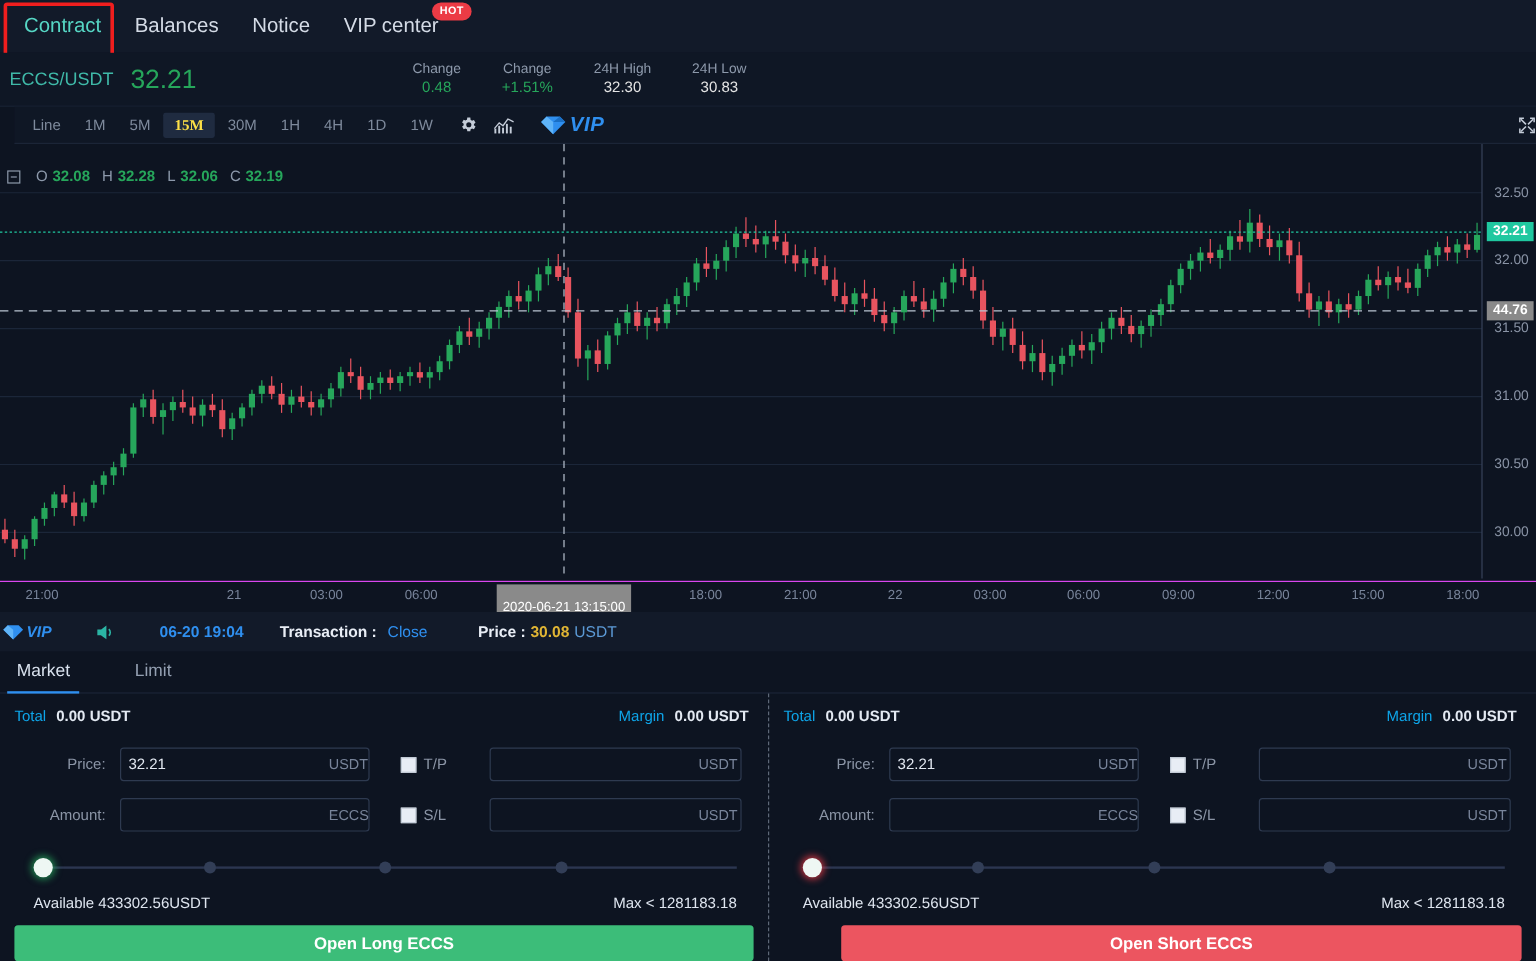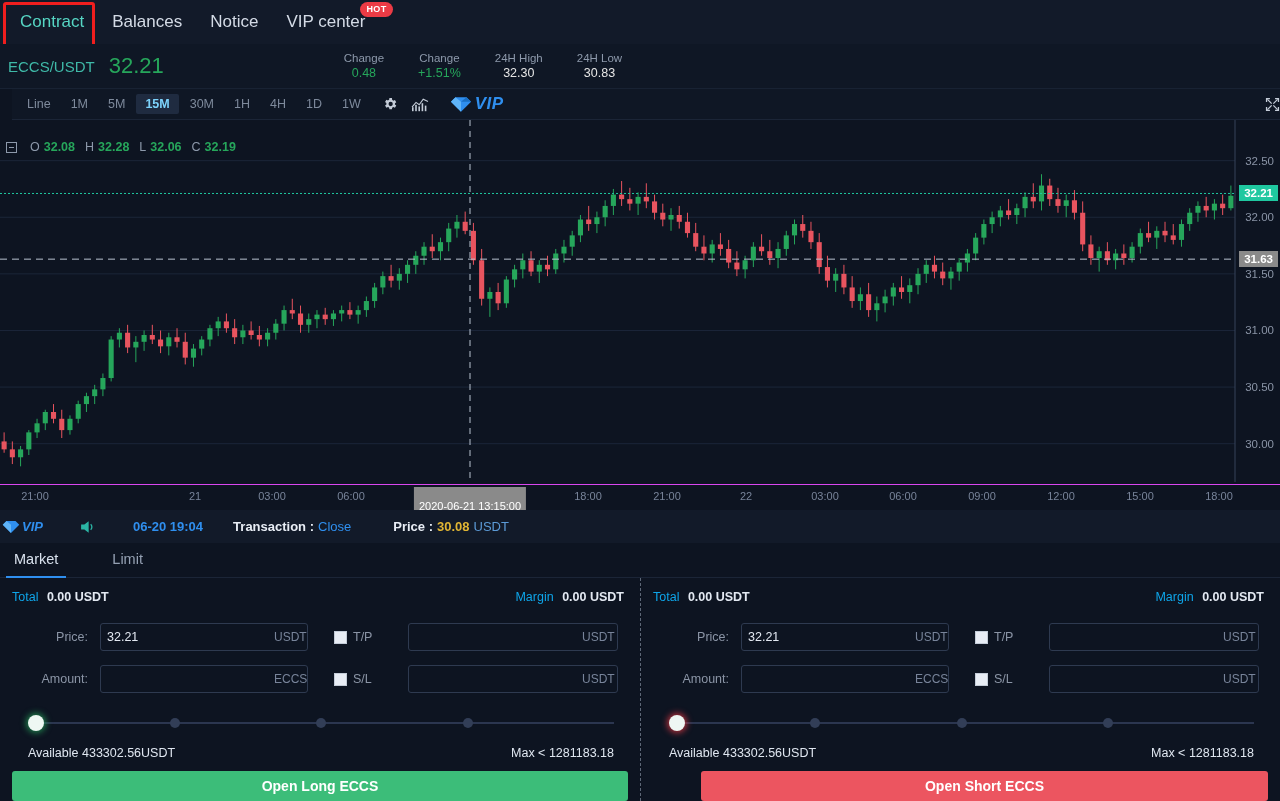--- a/index.html
+++ b/index.html
@@ -64,21 +64,21 @@
     background: #0f1725;
     display: flex; align-items: center;
     border-bottom: 1px solid #1b2537;
   }
   .tf {
     font-size: 12.5px; color: #7e8a9c;
     padding: 3px 9px; margin-left: 2px; border-radius: 2px;
     cursor: pointer; white-space: nowrap;
   }
   .tf:first-child { margin-left: 6px; }
-  .tf.active { background: #1f2b40; color: #7dd3fc; font-weight: bold; }
+  .tf.active { background: #1f2b40; color: #fde047; font-weight: bold; font-family: Liberation Serif, serif; }
   .tb-icon {
     margin-left: 12px; display: flex; align-items: center;
     cursor: pointer; color: #b9c3d1;
   }
   .vip-logo {
     margin-left: 20px; display: flex; align-items: center; gap: 3px;
     cursor: pointer;
   }
   .vip-text {
     font-size: 17px; font-style: italic; font-weight: bold;
@@ -143,21 +143,21 @@
     position: absolute; top: 510px; left: 0; width: 1280px; height: 33px;
     background: #121a29;
     display: flex; align-items: center;
     font-size: 13px;
   }
   .notice .vip-mini { margin-left: 2px; display: flex; align-items: center; gap: 2px; }
   .notice .vip-mini span { font-size: 13px; font-style: italic; font-weight: bold; color: #2f8fef; }
   .speaker { margin-left: 36px; color: #2bb5a5; display: flex; align-items: center; }
   .n-date { margin-left: 36px; color: #2f8fef; font-weight: bold; }
   .n-tx-label { margin-left: 30px; color: #e8edf5; font-weight: bold; }
-  .n-tx-val { color: #2f8fef; margin-left: 4px; }
+  .n-tx-val { color: #2f8fef; margin-left: 9px; }
   .n-price-label { margin-left: 42px; color: #e8edf5; font-weight: bold; }
   .n-price-val { color: #e0b534; margin-left: 4px; font-weight: bold; }
   .n-price-unit { color: #5c9ad6; margin-left: 4px; }
 
   
   .order-tabs {
     position: absolute; top: 543px; left: 0; width: 1280px; height: 35px;
     background: #0d1421;
     border-bottom: 1px solid #1b2537;
     display: flex; align-items: center;
@@ -666,21 +666,21 @@
       </svg>
 
     <div id="price-axis">
         <div style="position: absolute; right: 6px; font-size: 11.5px; color: rgb(138, 148, 166); transform: translateY(-50%); top: 40.6441px;">32.50</div>
         <div style="position: absolute; right: 6px; font-size: 11.5px; color: rgb(138, 148, 166); transform: translateY(-50%); top: 97.2542px;">32.00</div>
         <div style="position: absolute; right: 6px; font-size: 11.5px; color: rgb(138, 148, 166); transform: translateY(-50%); top: 153.864px;">31.50</div>
         <div style="position: absolute; right: 6px; font-size: 11.5px; color: rgb(138, 148, 166); transform: translateY(-50%); top: 210.475px;">31.00</div>
         <div style="position: absolute; right: 6px; font-size: 11.5px; color: rgb(138, 148, 166); transform: translateY(-50%); top: 267.085px;">30.50</div>
         <div style="position: absolute; right: 6px; font-size: 11.5px; color: rgb(138, 148, 166); transform: translateY(-50%); top: 323.695px;">30.00</div>
         <div class="price-tag cur" style="top: 73.478px;">32.21</div>
-        <div class="price-tag cross" style="top: 139.146px;">31.63</div>
+        <div class="price-tag cross" style="top: 139.146px;">44.76</div>
       </div>
     <div class="time-axis" id="time-axis">
         <div class="time-tick" style="left: 35px;">21:00</div>
         <div class="time-tick" style="left: 195px;">21</div>
         <div class="time-tick" style="left: 272px;">03:00</div>
         <div class="time-tick" style="left: 351px;">06:00</div>
         <div class="time-tick" style="left: 430px;">09:00</div>
         <div class="time-tick" style="left: 588px;">18:00</div>
         <div class="time-tick" style="left: 667px;">21:00</div>
         <div class="time-tick" style="left: 746px;">22</div>

